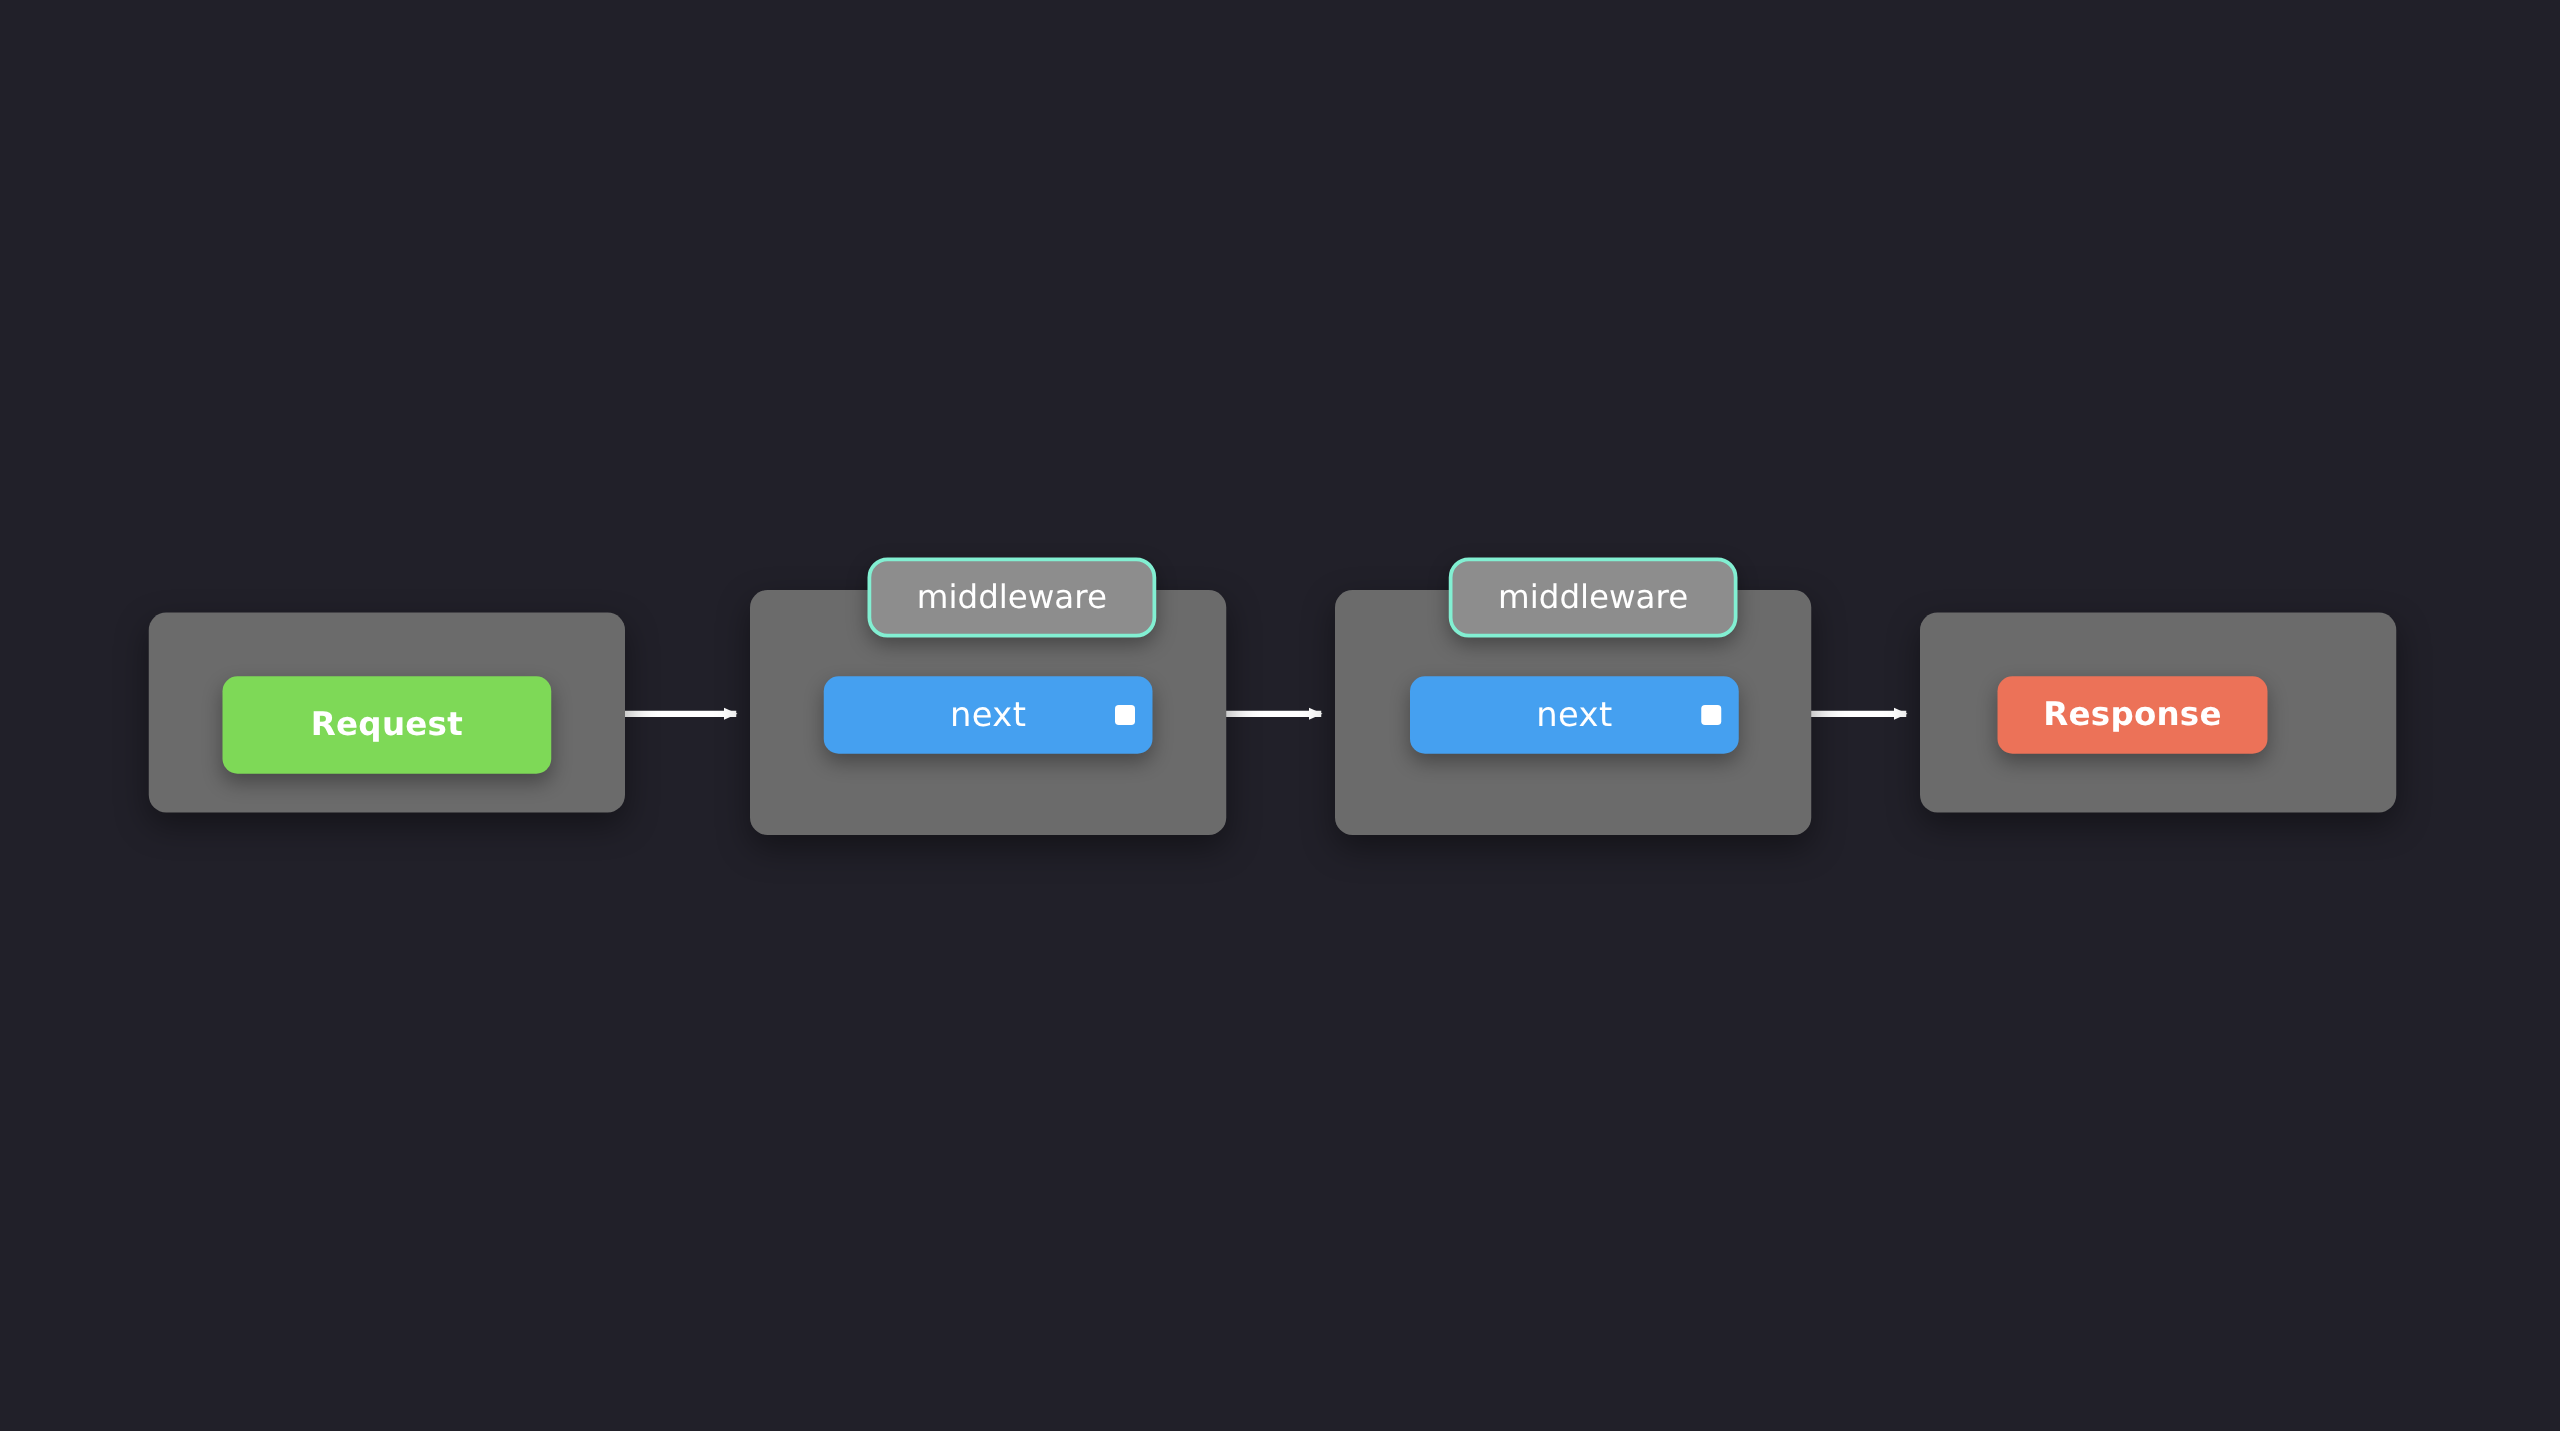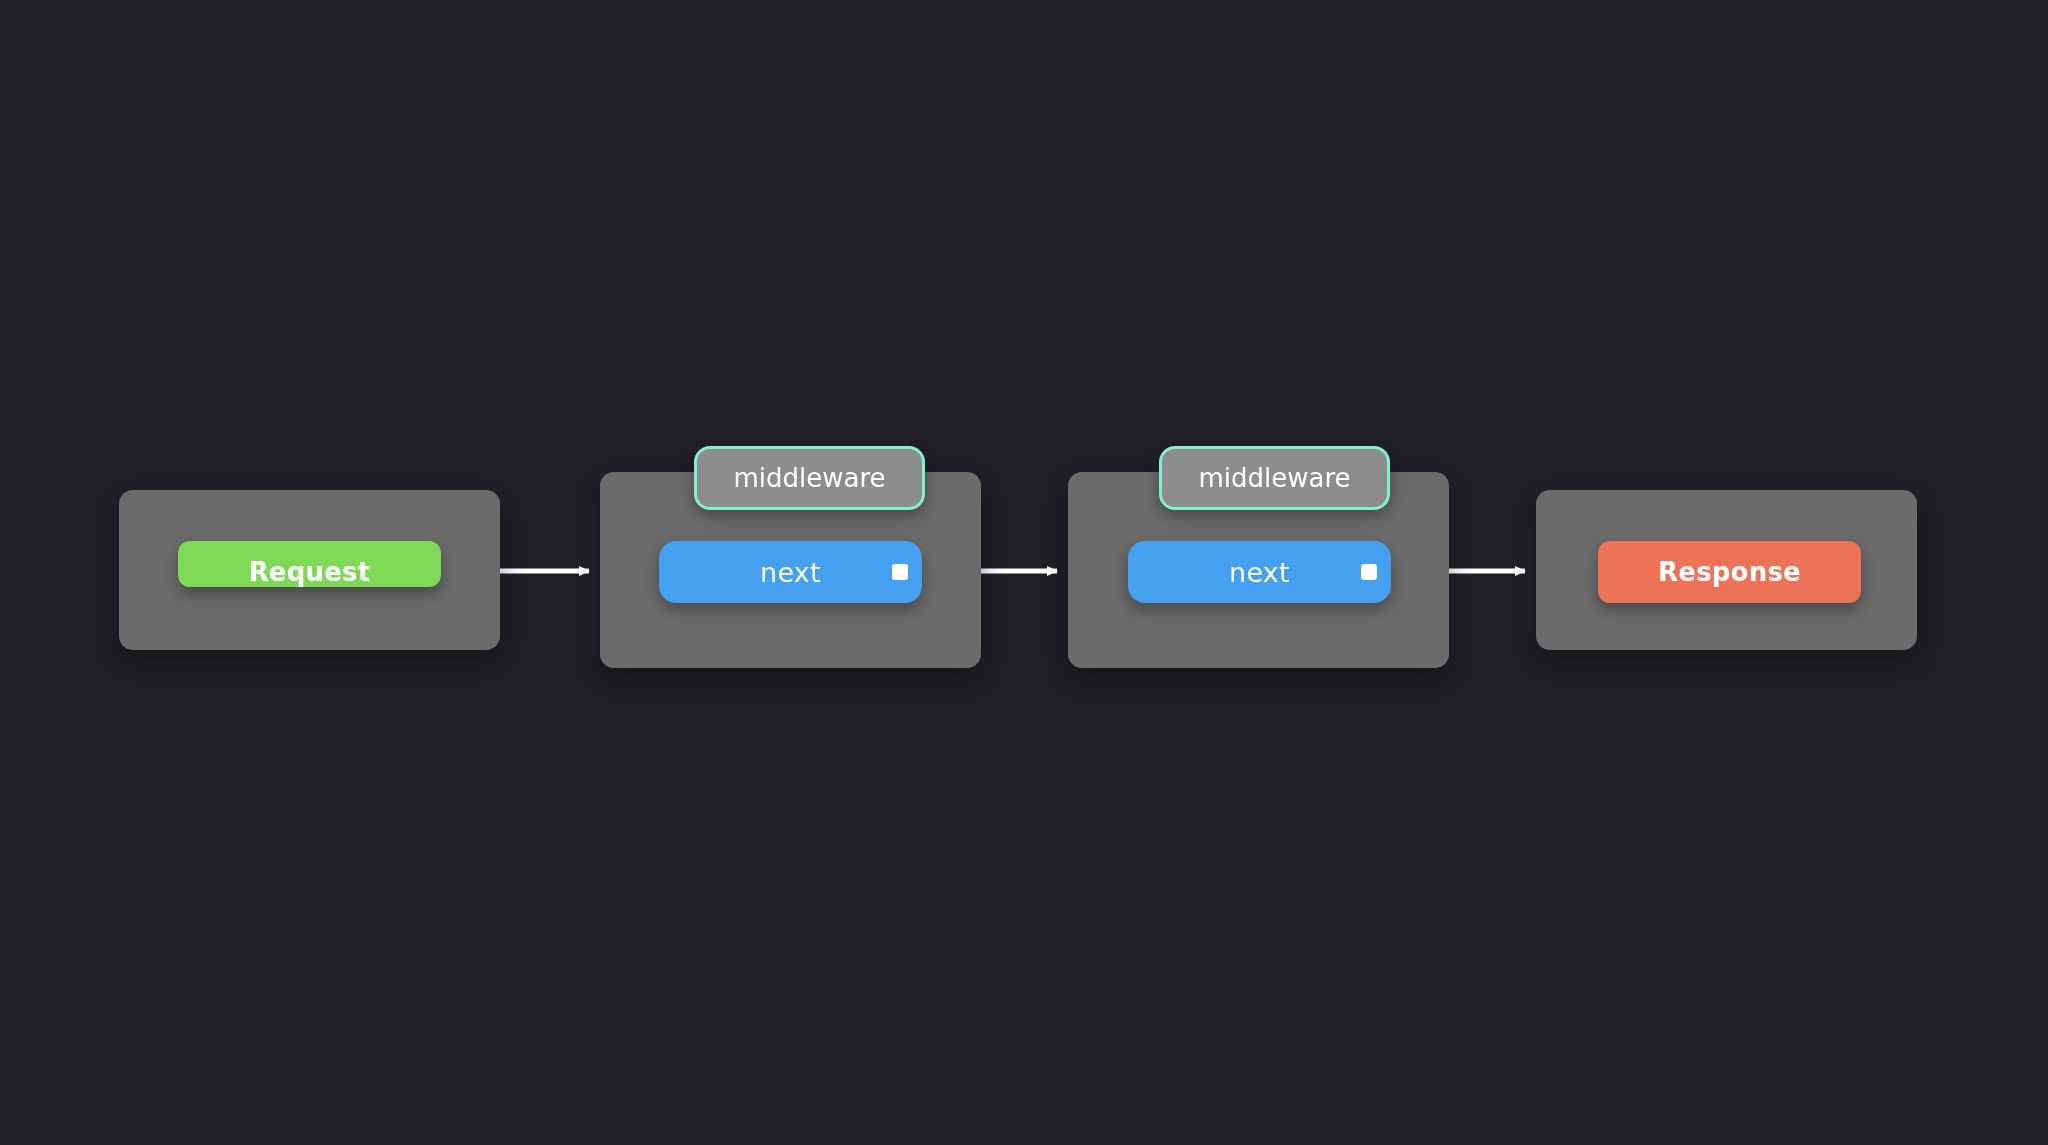--- a/index.html
+++ b/index.html
@@ -77,21 +77,20 @@
     background: #ec7258;
   }
   .pill.response .pill-label {
     font-size: 26px;
     font-weight: bold;
     letter-spacing: 0.2px;
   }
 
   .pill.next {
     background: #45a0f0;
-    border-radius: 17px;
   }
   .pill.next .pill-label {
     font-size: 27px;
     font-weight: normal;
     letter-spacing: 0.3px;
   }
 
   
   .port {
     position: absolute;
@@ -139,38 +138,38 @@
     </defs>
     <g id="edge-group">
         <line x1="436" y1="571" x2="589" y2="571" stroke="#ffffff" stroke-width="5" marker-end="url(#arrowhead)"></line>
         <line x1="908" y1="571" x2="1057" y2="571" stroke="#ffffff" stroke-width="5" marker-end="url(#arrowhead)"></line>
         <line x1="1377" y1="571" x2="1525" y2="571" stroke="#ffffff" stroke-width="5" marker-end="url(#arrowhead)"></line>
       </g>
   </svg>
 
   <div id="nodes-layer">
       <div class="node-box endpoint" style="left: 119px; top: 490px; width: 381px; height: 160px;"></div>
-      <div class="pill request" style="left: 178px; top: 541px; width: 263px; height: 46px; background: rgb(126, 217, 87); align-items: flex-end;">
+      <div class="pill request" style="left: 178px; top: 541px; width: 263px; height: 78px; background: rgb(126, 217, 87);">
         <span class="pill-label">Request</span>
       </div>
       <div class="node-box middleware-box" style="left: 600px; top: 472px; width: 381px; height: 196px;"></div>
       <div class="pill next" style="left: 659px; top: 541px; width: 263px; height: 62px; background: rgb(69, 160, 240);">
         <span class="pill-label">next</span>
         <span class="port"></span>
       </div>
       <div class="mw-tag" style="left: 674px; top: 446px; width: 231px; height: 64px;">
         <span class="mw-label">middleware</span>
       </div>
       <div class="node-box middleware-box" style="left: 1068px; top: 472px; width: 381px; height: 196px;"></div>
       <div class="pill next" style="left: 1128px; top: 541px; width: 263px; height: 62px; background: rgb(69, 160, 240);">
         <span class="pill-label">next</span>
         <span class="port"></span>
       </div>
       <div class="mw-tag" style="left: 1139px; top: 446px; width: 231px; height: 64px;">
         <span class="mw-label">middleware</span>
       </div>
       <div class="node-box endpoint" style="left: 1536px; top: 490px; width: 381px; height: 160px;"></div>
-      <div class="pill response" style="left: 1598px; top: 541px; width: 263px; height: 62px; background: rgb(236, 114, 88);">
+      <div class="pill response" style="left: 1598px; top: 541px; width: 216px; height: 62px; background: rgb(236, 114, 88);">
         <span class="pill-label">Response</span>
       </div>
     </div>
 
 </div>
 
 </body></html>

